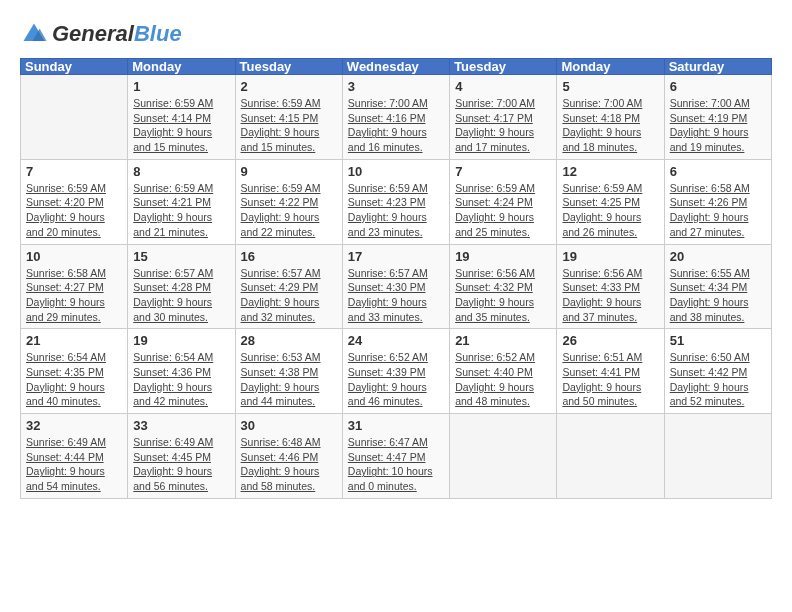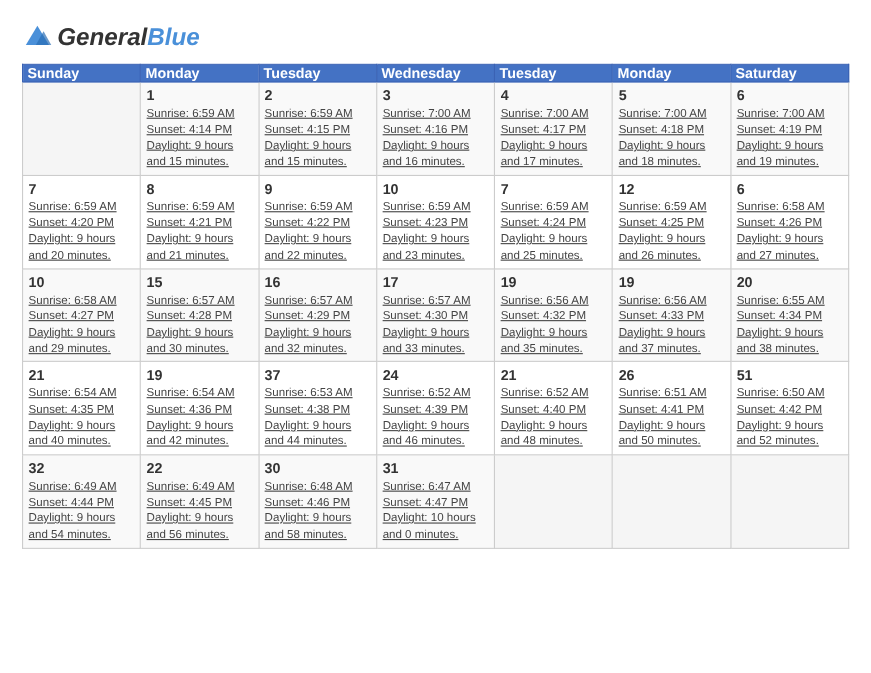--- a/index.html
+++ b/index.html
@@ -208,21 +208,21 @@
       <tr>
         <td>
           <span class="day-number">21</span>
           <div class="day-detail">Sunrise: 6:54 AM<br>Sunset: 4:35 PM<br>Daylight: 9 hours and 40 minutes.</div>
         </td>
         <td>
           <span class="day-number">19</span>
           <div class="day-detail">Sunrise: 6:54 AM<br>Sunset: 4:36 PM<br>Daylight: 9 hours and 42 minutes.</div>
         </td>
         <td>
-          <span class="day-number">37</span>
+          <span class="day-number">28</span>
           <div class="day-detail">Sunrise: 6:53 AM<br>Sunset: 4:38 PM<br>Daylight: 9 hours and 44 minutes.</div>
         </td>
         <td>
           <span class="day-number">24</span>
           <div class="day-detail">Sunrise: 6:52 AM<br>Sunset: 4:39 PM<br>Daylight: 9 hours and 46 minutes.</div>
         </td>
         <td>
           <span class="day-number">21</span>
           <div class="day-detail">Sunrise: 6:52 AM<br>Sunset: 4:40 PM<br>Daylight: 9 hours and 48 minutes.</div>
         </td>
@@ -234,21 +234,21 @@
           <span class="day-number">51</span>
           <div class="day-detail">Sunrise: 6:50 AM<br>Sunset: 4:42 PM<br>Daylight: 9 hours and 52 minutes.</div>
         </td>
       </tr>
       <tr>
         <td>
           <span class="day-number">32</span>
           <div class="day-detail">Sunrise: 6:49 AM<br>Sunset: 4:44 PM<br>Daylight: 9 hours and 54 minutes.</div>
         </td>
         <td>
-          <span class="day-number">22</span>
+          <span class="day-number">33</span>
           <div class="day-detail">Sunrise: 6:49 AM<br>Sunset: 4:45 PM<br>Daylight: 9 hours and 56 minutes.</div>
         </td>
         <td>
           <span class="day-number">30</span>
           <div class="day-detail">Sunrise: 6:48 AM<br>Sunset: 4:46 PM<br>Daylight: 9 hours and 58 minutes.</div>
         </td>
         <td>
           <span class="day-number">31</span>
           <div class="day-detail">Sunrise: 6:47 AM<br>Sunset: 4:47 PM<br>Daylight: 10 hours and 0 minutes.</div>
         </td>

